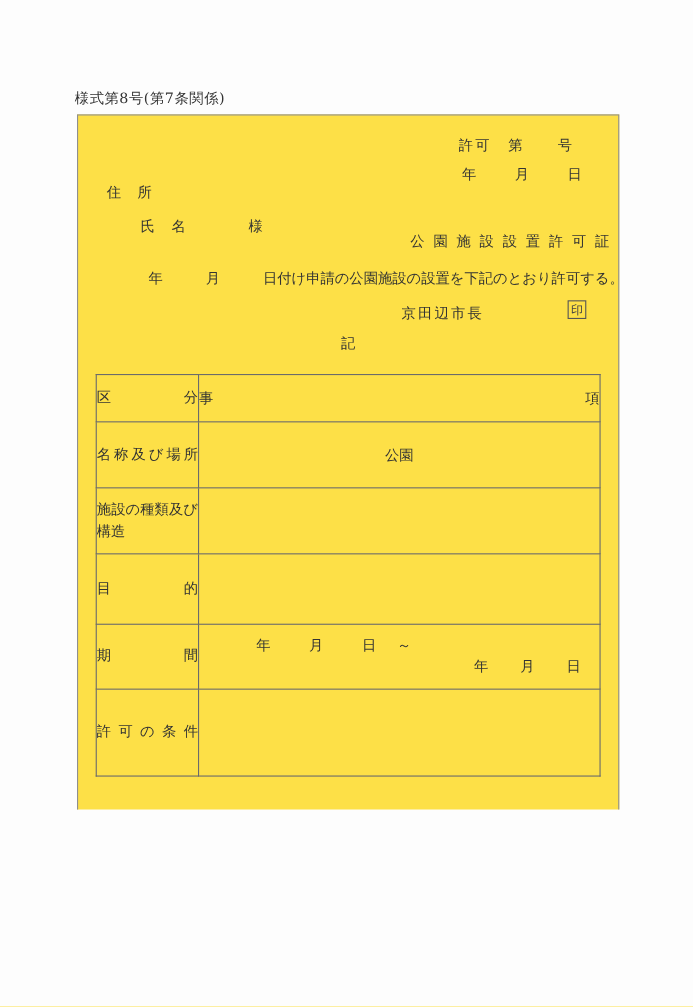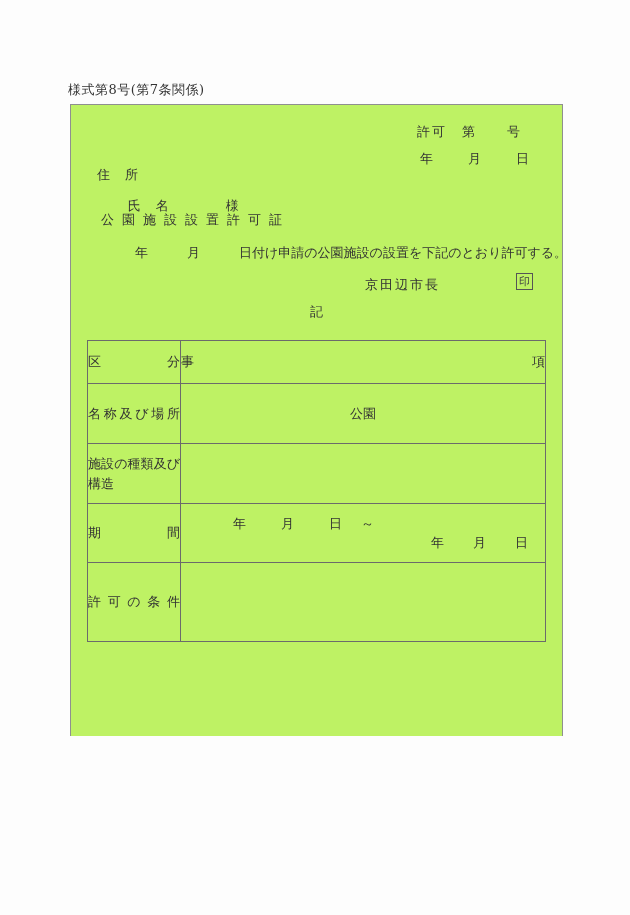--- a/index.html
+++ b/index.html
@@ -5,29 +5,29 @@
   html,body{margin:0;padding:0;}
   body{
     width:630px;height:915px;background:#fdfdfd;
     font-family:"DejaVu Serif","Liberation Serif",serif;
     color:#333;
   }
   .page{position:relative;width:630px;height:736px;background:#fdfdfd;font-size:13px;overflow:hidden;}
   .form-number{position:absolute;left:68px;top:81px;font-size:13px;letter-spacing:.5px;}
   .outer-box{
     position:absolute;left:70px;top:104px;width:491px;height:673px;
-    border:1px solid #8f8f8f;background:#bef264;
+    border:1px solid #8f8f8f;background:#fde047;
   }
   .abs{position:absolute;white-space:pre;}
   .permit-line{top:18px;right:40px;letter-spacing:2px;}
   .date-line{top:45px;right:30px;letter-spacing:3px;}
   .address-line{top:61px;left:26px;letter-spacing:1px;}
   .name-line{top:77px;left:26px;letter-spacing:1px;text-align:center;}
   .honorific{margin-left:56px;letter-spacing:0;}
-  .doc-title{top:106px;left:0;width:100%;text-align:left;letter-spacing:8px;padding-left:30px;box-sizing:border-box;white-space:pre;}
+  .doc-title{top:106px;left:0;width:100%;text-align:right;letter-spacing:8px;padding-left:30px;box-sizing:border-box;white-space:pre;}
   .body-line{top:139px;left:64px;}
   .mayor-line{top:171px;left:294px;letter-spacing:2px;}
   .seal-box{
     position:absolute;top:168px;left:445px;width:15px;height:15px;
     border:1px solid #555;font-size:11px;line-height:15px;text-align:center;
     letter-spacing:0;color:#444;
   }
   .ki-line{top:198px;left:0;width:100%;text-align:center;}
   table.permit{
     position:absolute;left:16px;top:235px;
@@ -101,20 +101,24 @@
           <td class="hdr2">事項</td>
         </tr>
         <tr class="r1">
           <td class="lbl">名称及び場所</td>
           <td class="val-center">公園</td>
         </tr>
         <tr class="r2">
           <td class="lbl lbl-wrap">施設の種類及び構造</td>
           <td></td>
         </tr>
+        <tr class="r4">
+          <td class="lbl">目的</td>
+          <td></td>
+        </tr>
         <tr class="r5">
           <td class="lbl">期間</td>
           <td class="period">
             <div class="pfrom">年　　月　　日　～</div>
             <div class="pto">年　　月　　日</div>
           </td>
         </tr>
         <tr class="r6">
           <td class="lbl">許可の条件</td>
           <td></td>

